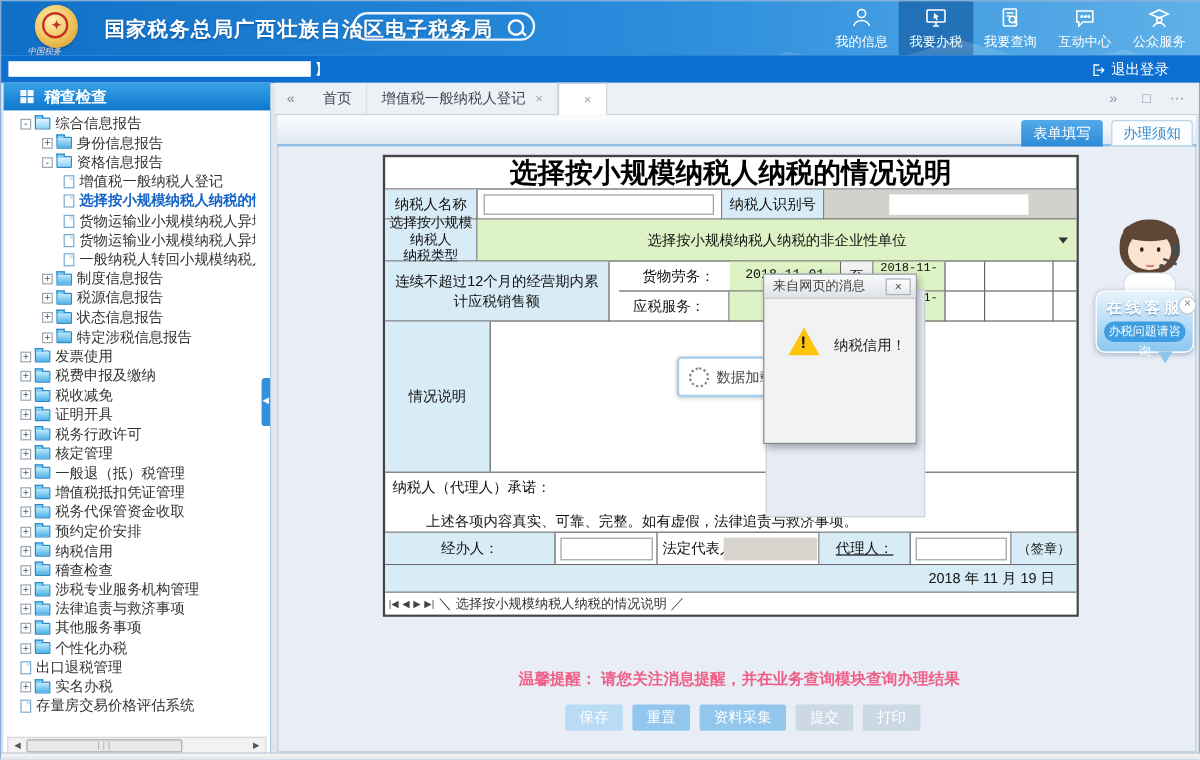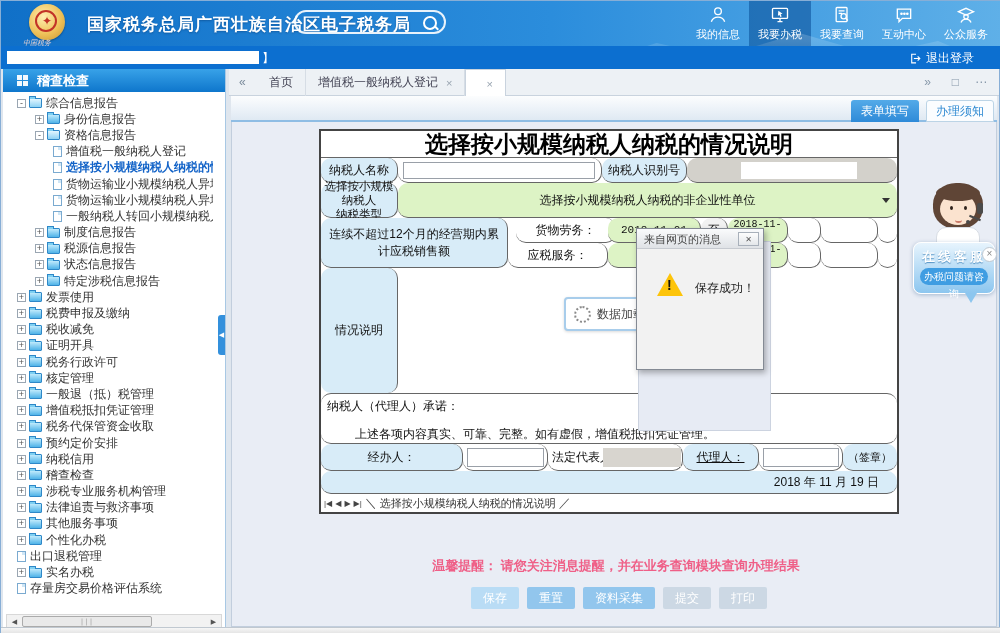--- a/index.html
+++ b/index.html
@@ -56,21 +56,21 @@
   .tab .x{margin-left:8px;color:#98a4b0;font-size:11px;}
   .tab.active{background:#fff;border:1px solid #c9d3de;border-bottom:1px solid #fff;color:#333;}
   .tctl{position:absolute;top:6px;color:#8899aa;font-size:12px;cursor:pointer;}
   
   .panel{left:230px;top:95px;width:766px;height:531px;background:#e9edf5;border:1px solid #c2cedd;box-sizing:border-box;}
   .panel-head{left:230px;top:95px;width:766px;height:26px;background:linear-gradient(180deg,#fcfdfe,#dfe9f3);border-bottom:2px solid #8fbde4;box-sizing:border-box;}
   .btn-formfill{left:850px;top:99px;width:68px;height:22px;background:linear-gradient(180deg,#54aae8,#2e8ad8);color:#fff;font-size:12px;text-align:center;line-height:22px;border-radius:3px 3px 0 0;cursor:pointer;}
   .btn-notice{left:925px;top:99px;width:68px;height:22px;background:#fbfdff;border:1px solid #bcd4e6;box-sizing:border-box;color:#2f8ad2;font-size:12px;text-align:center;line-height:20px;border-radius:3px 3px 0 0;cursor:pointer;}
   
   .form{left:318px;top:128px;width:580px;height:385px;background:#fff;border:2px solid #444;box-sizing:border-box;}
-  .cell{position:absolute;box-sizing:border-box;font-size:12px;color:#111;display:flex;align-items:center;justify-content:center;text-align:center;border-radius:10px;}
+  .cell{position:absolute;box-sizing:border-box;font-size:12px;color:#111;display:flex;align-items:center;justify-content:center;text-align:center;}
   .br{border-right:1px solid #666;}
   .bb{border-bottom:1px solid #666;}
   .lb{background:#d8ecf8;}
   .gc{background:#ddf3c5;}
   .mono{font-family:"Liberation Mono","DejaVu Sans Mono",monospace;font-size:11px;}
   .inp{position:absolute;background:#fff;border:1px solid #9aa0a8;box-sizing:border-box;}
   .redact{position:absolute;background:#fff;}
   .ftitle{position:absolute;left:0;top:0;width:576px;height:27px;text-align:center;font-family:"Liberation Serif","DejaVu Serif",serif;font-weight:bold;font-size:23px;line-height:27px;border-bottom:1px solid #666;box-sizing:border-box;}
   .dd-arrow{position:absolute;width:0;height:0;border-left:4px solid transparent;border-right:4px solid transparent;border-top:5px solid #333;}
   .ptext{position:absolute;font-size:12px;color:#111;white-space:nowrap;}
@@ -409,26 +409,26 @@
     <div class="cell bb" style="left:557px;top:87px;width:19px;height:25px;"></div>
 
     <div class="cell br bb" style="left:187px;top:112px;width:100px;height:25px;">应税服务：</div>
     <div class="cell gc br bb mono" style="left:287px;top:112px;width:93px;height:25px;"></div>
     <div class="cell br bb" style="left:380px;top:112px;width:27px;height:25px;background:#f2f2f2;">至</div>
     <div class="cell gc br bb mono" style="left:407px;top:112px;width:60px;height:25px;font-size:10px;">2018-11-23</div>
     <div class="cell br bb" style="left:467px;top:112px;width:33px;height:25px;"></div>
     <div class="cell br bb" style="left:500px;top:112px;width:57px;height:25px;"></div>
     <div class="cell bb" style="left:557px;top:112px;width:19px;height:25px;"></div>
 
-    <div class="cell lb br" style="left:0;top:137px;width:77px;height:125px;">情况说明</div>
+    <div class="cell lb br" style="left:0;top:137px;width:88px;height:125px;">情况说明</div>
     <div class="cell" style="left:77px;top:137px;width:499px;height:125px;"></div>
 
     <div class="cell bb" style="left:0;top:262px;width:576px;height:51px;border-top:1px solid #666;"></div>
     <div class="ptext" style="left:6px;top:267px;">纳税人（代理人）承诺：</div>
-    <div class="ptext" style="left:34px;top:295px;">上述各项内容真实、可靠、完整。如有虚假，增值税抵扣凭证管理。</div>
+    <div class="ptext" style="left:34px;top:295px;">上述各项内容真实、可靠、完整。如有虚假，法律追责与救济事项。</div>
 
     <div class="cell lb br bb" style="left:0;top:313px;width:142px;height:27px;">经办人：</div>
     <div class="cell br bb" style="left:142px;top:313px;width:85px;height:27px;"></div>
     <div class="inp" style="left:146px;top:317px;width:77px;height:19px;"></div>
     <div class="cell br bb" style="left:227px;top:313px;width:135px;height:27px;justify-content:flex-start;padding-left:4px;">法定代表人：</div>
     <div class="redact" style="left:282px;top:317px;width:78px;height:19px;background:#d8d5cf;"></div>
     <div class="cell lb br bb" style="left:362px;top:313px;width:76px;height:27px;text-decoration:underline;">代理人：</div>
     <div class="cell br bb" style="left:438px;top:313px;width:84px;height:27px;"></div>
     <div class="inp" style="left:442px;top:317px;width:76px;height:19px;"></div>
     <div class="cell lb bb" style="left:522px;top:313px;width:54px;height:27px;font-size:11px;text-align:center;">（签章）</div>
@@ -448,21 +448,21 @@
 
   <div class="abs backdrop"></div>
   <div class="abs loading">
     <span class="spin"></span>
     <span class="lt">数据加载中</span>
   </div>
   <div class="abs dialog">
     <div class="dlg-title">来自网页的消息</div>
     <div class="dlg-close">✕</div>
     <div class="warn"></div>
-    <div class="dlg-msg">保存成功！</div>
+    <div class="dlg-msg">纳税信用！</div>
   </div>
 
   <div class="abs reminder">
     <span>温馨提醒：</span>
     <span>请您关注消息提醒，并在业务查询模块查询办理结果</span>
   </div>
   <div class="abs btnrow" id="btnrow">
       <button class="fbtn light">保存</button>
       <button class="fbtn mid">重置</button>
       <button class="fbtn mid">资料采集</button>

